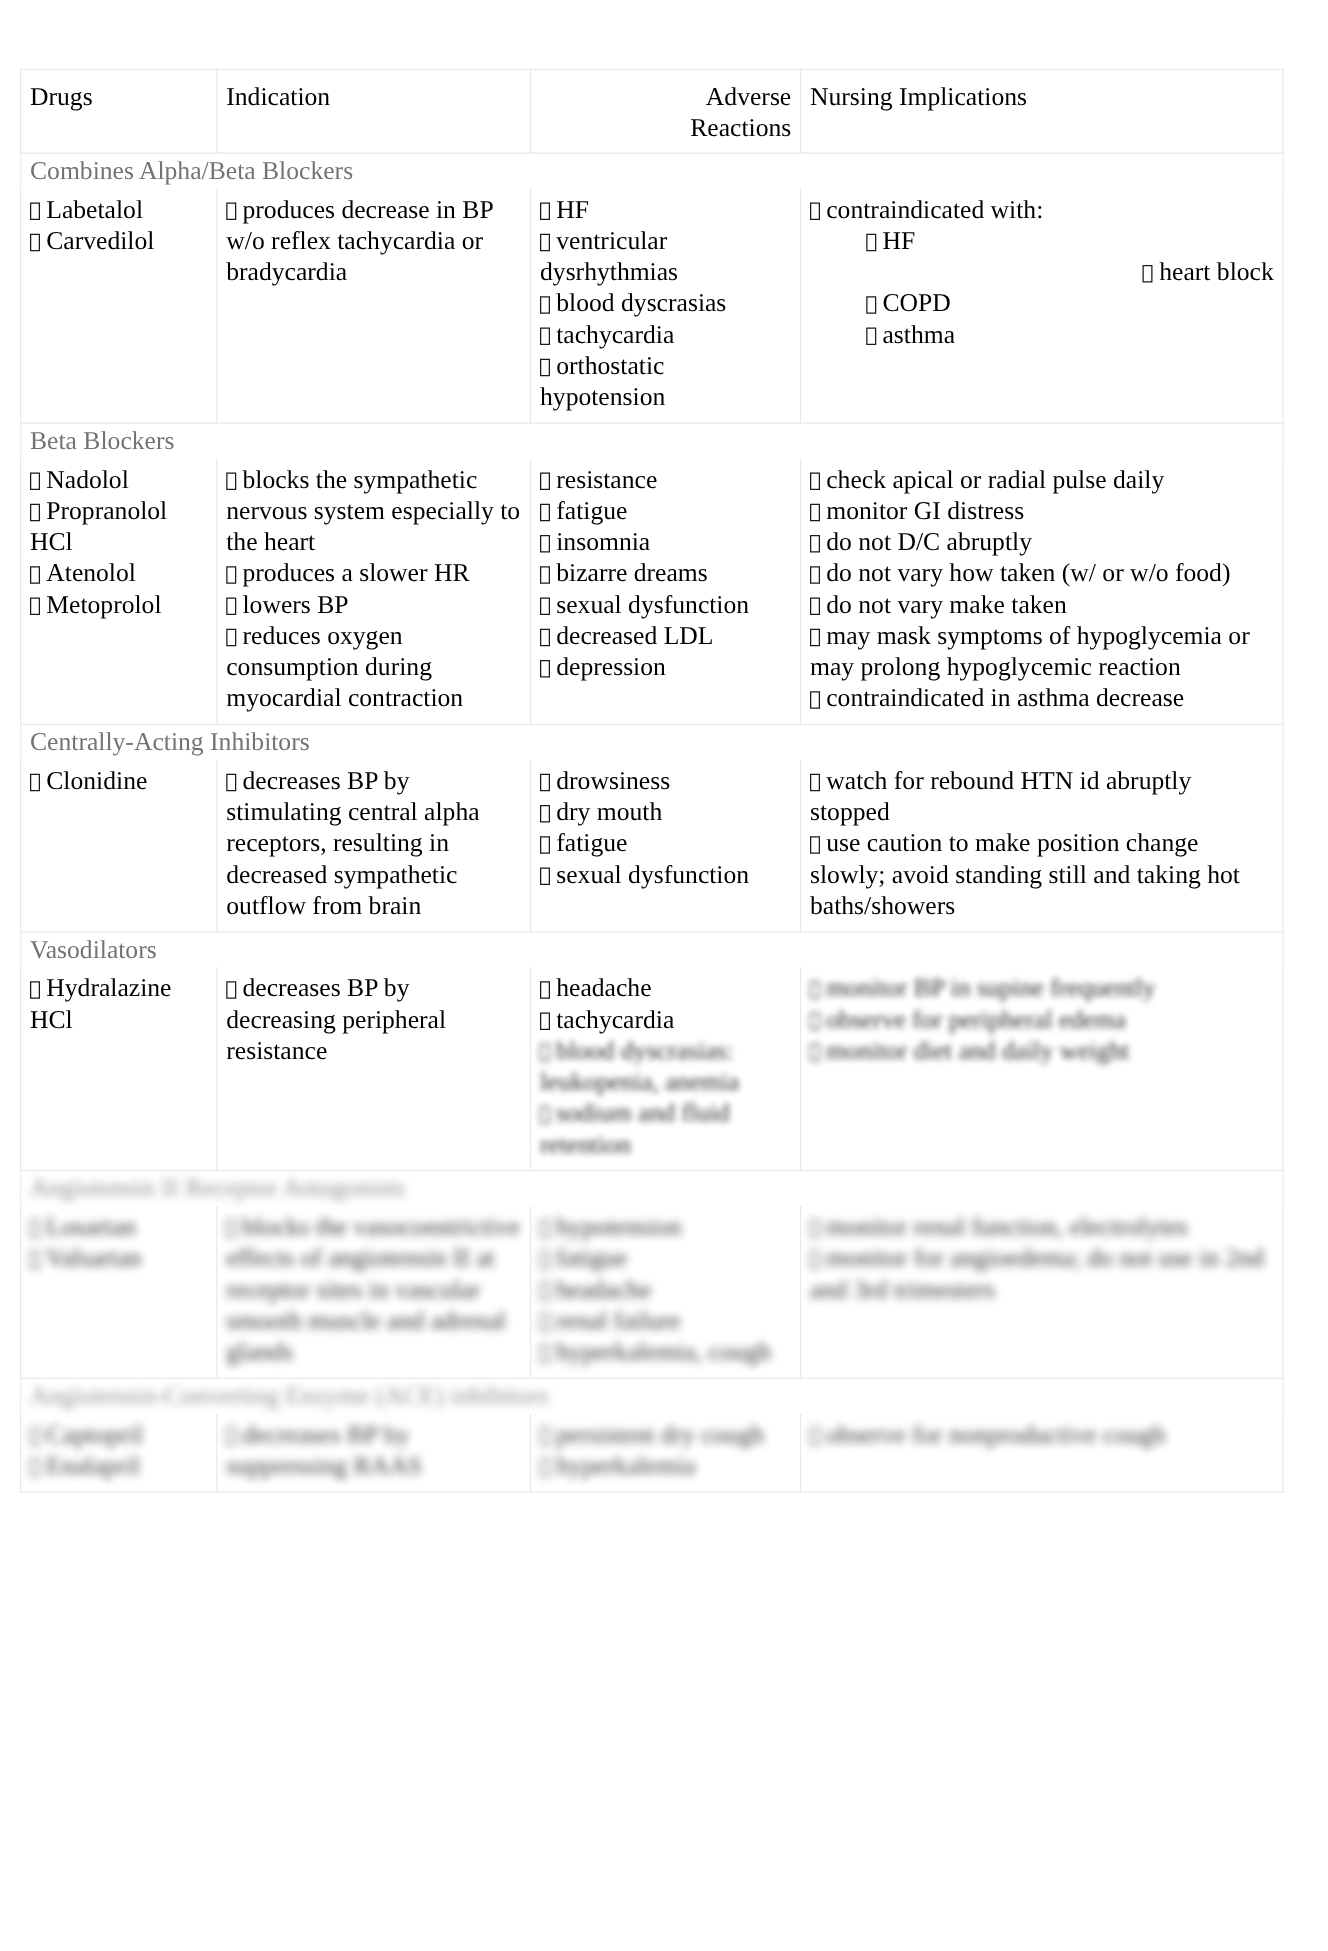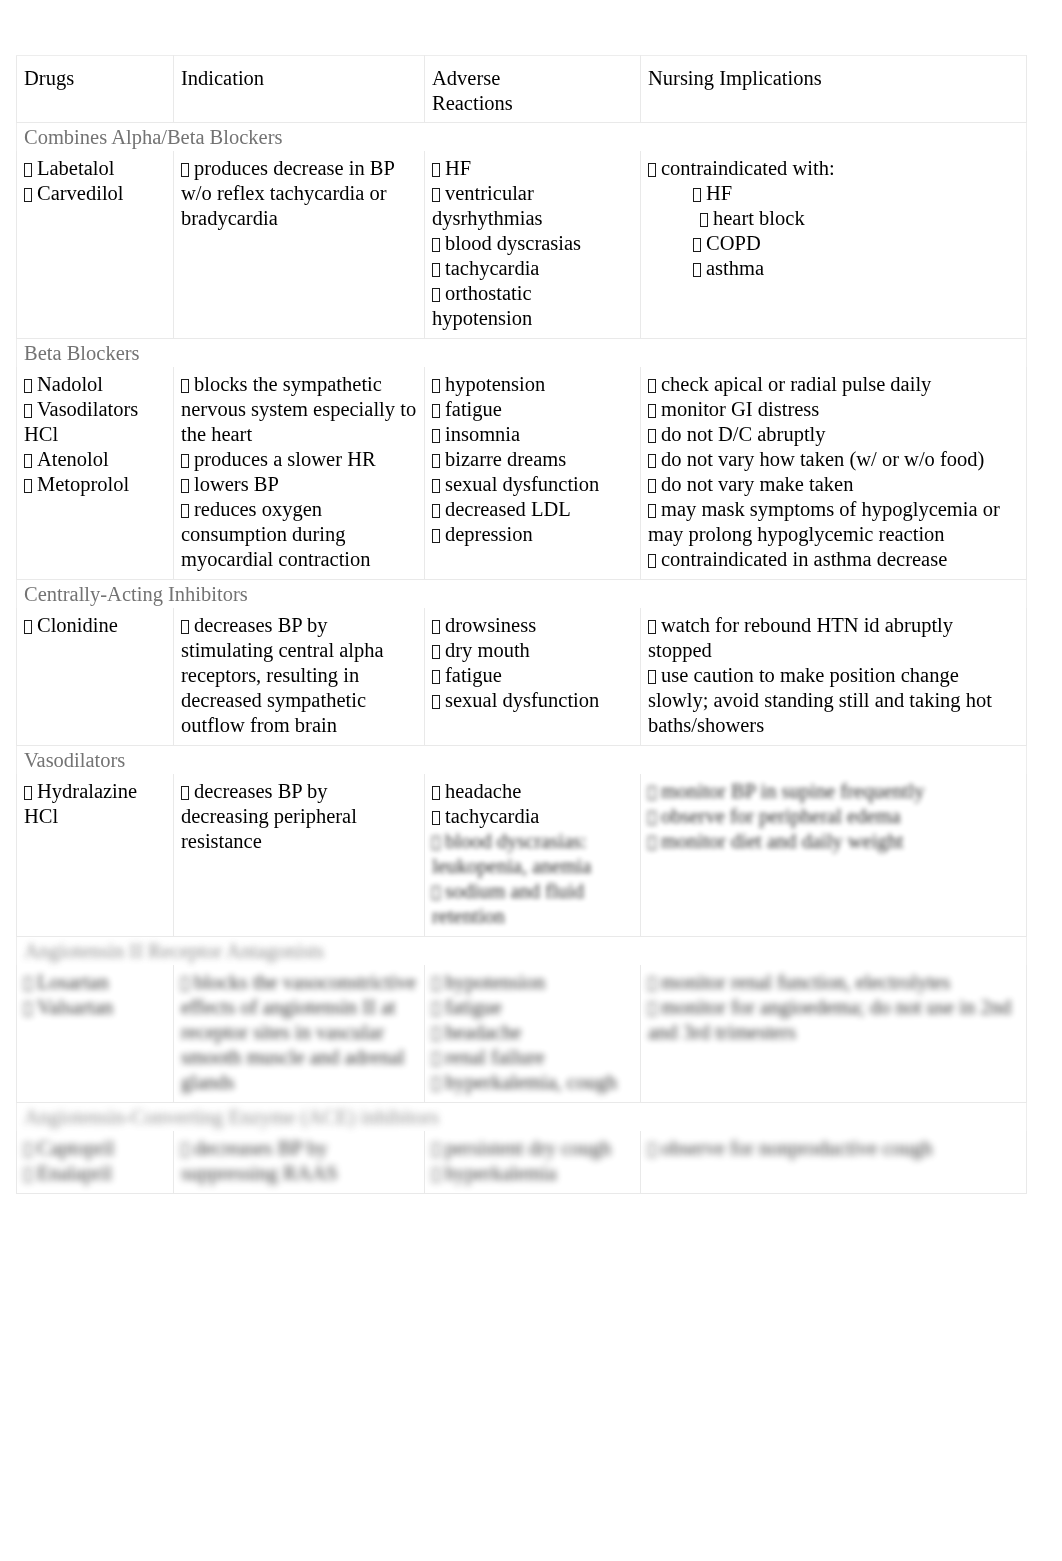--- a/index.html
+++ b/index.html
@@ -85,32 +85,33 @@
   .bullets li {
     margin: 0 0 0 0;
     padding: 0;
     text-indent: 0;
   }
   .bullets li.indent-1 {
     padding-left: 45px;
   }
   .bullets li.indent-1b {
     padding-left: 52px;
+    text-align: right;
   }
   .glyph-box {
     display: inline-block;
     width: 8px;
     height: 14px;
     border: 1px solid #1a1a1a;
     vertical-align: -2px;
     margin-right: 5px;
     box-sizing: border-box;
     background: transparent;
   }
-  .plain-line { display: block; }
+  .plain-line { display: block; text-align: right; }
   .blur-2 { filter: blur(2.6px); opacity: 0.85; }
   .blur-3 { filter: blur(3.2px); opacity: 0.80; }
   .blur-4 { filter: blur(3.6px); opacity: 0.78; }
 </style>
 </head>
 <body>
 
 <div class="page">
 
   <table class="drug-table">
@@ -177,36 +178,36 @@
 
       <tr class="section-row">
         <td colspan="4">
           <div class="section-heading">Beta Blockers</div>
         </td>
       </tr>
       <tr class="content-row">
         <td>
           <ul class="bullets">
             <li><span class="glyph-box"></span><span>Nadolol</span></li>
-            <li><span class="glyph-box"></span><span>Vasodilators HCl</span></li>
+            <li><span class="glyph-box"></span><span>Propranolol HCl</span></li>
             <li><span class="glyph-box"></span><span>Atenolol</span></li>
             <li><span class="glyph-box"></span><span>Metoprolol</span></li>
           </ul>
         </td>
         <td>
           <ul class="bullets">
             <li><span class="glyph-box"></span><span>blocks the sympathetic nervous system especially to the heart</span></li>
             <li><span class="glyph-box"></span><span>produces a slower HR</span></li>
             <li><span class="glyph-box"></span><span>lowers BP</span></li>
             <li><span class="glyph-box"></span><span>reduces oxygen consumption during myocardial contraction</span></li>
           </ul>
         </td>
         <td>
           <ul class="bullets">
-            <li><span class="glyph-box"></span><span>hypotension</span></li>
+            <li><span class="glyph-box"></span><span>resistance</span></li>
             <li><span class="glyph-box"></span><span>fatigue</span></li>
             <li><span class="glyph-box"></span><span>insomnia</span></li>
             <li><span class="glyph-box"></span><span>bizarre dreams</span></li>
             <li><span class="glyph-box"></span><span>sexual dysfunction</span></li>
             <li><span class="glyph-box"></span><span>decreased LDL</span></li>
             <li><span class="glyph-box"></span><span>depression</span></li>
           </ul>
         </td>
         <td>
           <ul class="bullets">

